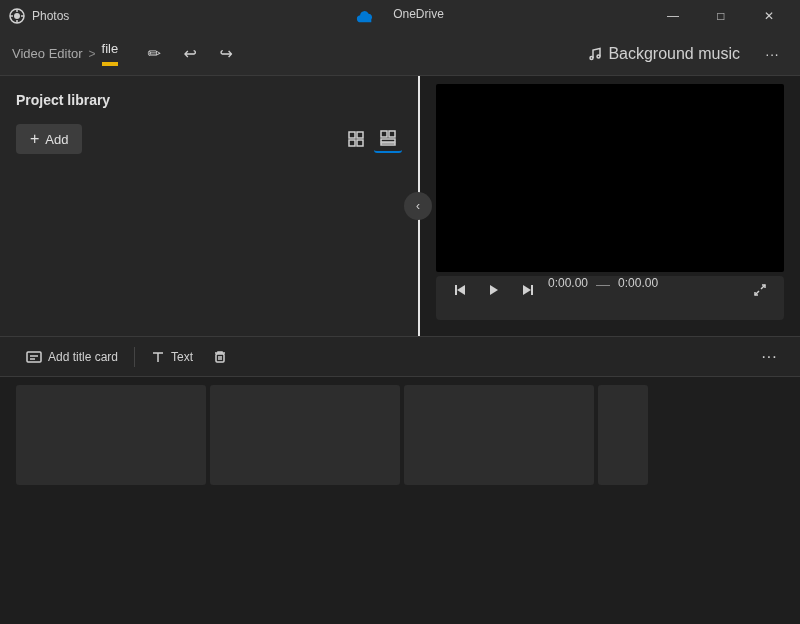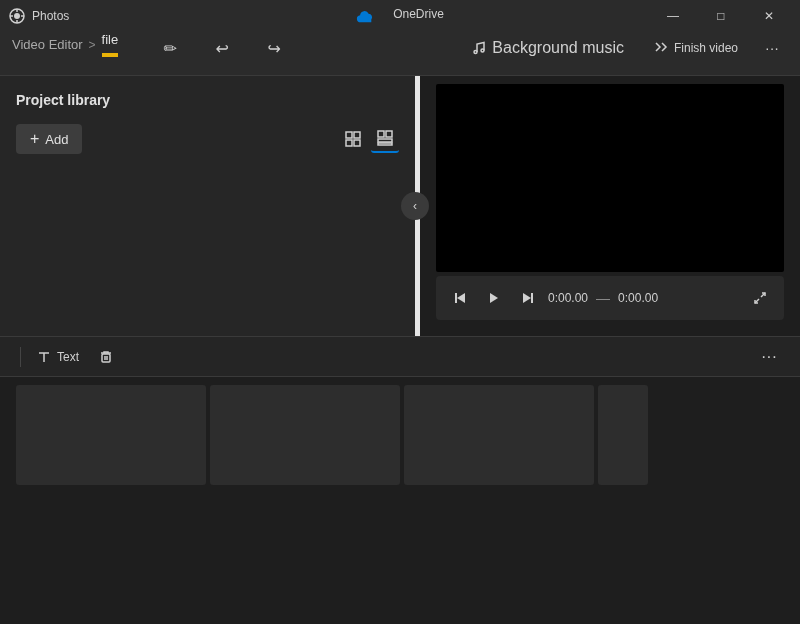--- a/index.html
+++ b/index.html
@@ -68,23 +68,23 @@
       display: flex;
       align-items: center;
       justify-content: center;
     }
 
     
     #toolbar {
       height: 44px;
       background: #2b2b2b;
       display: flex;
-      align-items: flex-start;
+      align-items: center;
       padding: 0 12px;
-      gap: 20px;
+      gap: 4px;
       border-bottom: 1px solid #3a3a3a;
     }
     #breadcrumb {
       display: flex;
       align-items: center;
       gap: 6px;
       margin-right: 16px;
     }
     .breadcrumb-text {
       font-size: 13px;
@@ -420,34 +420,27 @@
   <button class="toolbar-btn">↪</button>
   <div id="toolbar-right">
     <button class="toolbar-action-btn">
       <svg width="14" height="14" viewBox="0 0 14 14" fill="none" stroke="currentColor" stroke-width="1.5">
         <path d="M5 11V3l7-1.5v8"></path>
         <circle cx="3.5" cy="11" r="1.5"></circle>
         <circle cx="10.5" cy="9.5" r="1.5"></circle>
       </svg>
       <span>Background music</span>
     </button>
-    <button class="finish-btn">
-      <svg width="14" height="14" viewBox="0 0 14 14" fill="none" stroke="currentColor" stroke-width="1.5">
-        <polyline points="2,2 6,6 2,10"></polyline>
-        <polyline points="8,2 12,6 8,10"></polyline>
-      </svg>
-      <span>Finish video</span>
-    </button>
     <button class="toolbar-btn" style="font-size:14px">···</button>
   </div>
 </div>
 
 <div id="main" style="display:flex; flex-direction:row; height:260px;">
 
-  <div id="left-panel" style="width:432px; background:#262626; border-right:5px solid #e5e5e5; padding:16px; position:relative; height:260px;">
+  <div id="left-panel" style="width:432px; background:#262626; border-right:2px solid #e5e5e5; padding:16px; position:relative; height:260px;">
     <div id="project-library-title">Project library</div>
     <div id="panel-controls" style="display:flex; align-items:center;">
       <button id="add-btn">
         <span style="font-size:16px; font-weight:300;">+</span>
         <span>Add</span>
       </button>
       <div id="view-controls">
         <button class="view-btn">
           <svg width="16" height="16" viewBox="0 0 16 16" fill="none" stroke="currentColor" stroke-width="1.5">
             <rect x="1" y="1" width="6" height="6"></rect>
@@ -464,21 +457,21 @@
             <rect x="1" y="13" width="14" height="2"></rect>
           </svg>
         </button>
       </div>
     </div>
     <button id="collapse-btn">‹</button>
   </div>
 
   <div id="right-preview" style="flex:1; background:#1e1e1e; display:flex; flex-direction:column; align-items:center; padding:8px 16px;">
     <div id="video-preview" style="width:348px; height:188px; background:#000; border-radius:2px;"></div>
-    <div id="video-controls" style="width:348px; height:44px; background:#2a2a2a; border-radius:4px; margin-top:4px; display:flex; align-items:center; padding:0 10px; gap:6px;">
+    <div id="video-controls" style="width:348px; height:44px; background:#2a2a2a; border-radius:4px; margin-top:4px; display:flex; align-items:flex-start; padding:0 10px; gap:6px;">
       <button class="ctrl-btn">
         <svg width="14" height="14" viewBox="0 0 14 14" fill="currentColor">
           <polygon points="12,2 4,7 12,12"></polygon>
           <rect x="2" y="2" width="2" height="10"></rect>
         </svg>
       </button>
       <button class="ctrl-btn">
         <svg width="14" height="14" viewBox="0 0 14 14" fill="currentColor">
           <polygon points="3,2 11,7 3,12"></polygon>
         </svg>
@@ -500,20 +493,28 @@
           <line x1="2" y1="12" x2="6" y2="8"></line>
         </svg>
       </button>
     </div>
   </div>
 </div>
 
 <div id="timeline-area" style="height:200px; background:#1e1e1e; border-top:1px solid #3a3a3a; display:flex; flex-direction:column;">
 
   <div id="timeline-toolbar" style="height:40px; background:#252525; display:flex; align-items:center; padding:0 16px; gap:2px; border-bottom:1px solid #3a3a3a;">
+    <button class="timeline-btn">
+      <svg width="16" height="16" viewBox="0 0 16 16" fill="none" stroke="currentColor" stroke-width="1.5">
+        <rect x="1" y="3" width="14" height="10" rx="1"></rect>
+        <line x1="4" y1="7" x2="12" y2="7"></line>
+        <line x1="4" y1="10" x2="9" y2="10"></line>
+      </svg>
+      <span>Add title card</span>
+    </button>
     <div id="timeline-btn-sep" style="width:1px; height:20px; background:#444; margin:0 4px;"></div>
     <button class="timeline-btn">
       <svg width="14" height="14" viewBox="0 0 14 14" fill="none" stroke="currentColor" stroke-width="1.5">
         <line x1="2" y1="3" x2="12" y2="3"></line>
         <line x1="7" y1="3" x2="7" y2="12"></line>
       </svg>
       <span>Text</span>
     </button>
     <button id="delete-btn">
       <svg width="14" height="14" viewBox="0 0 14 14" fill="none" stroke="currentColor" stroke-width="1.5">

